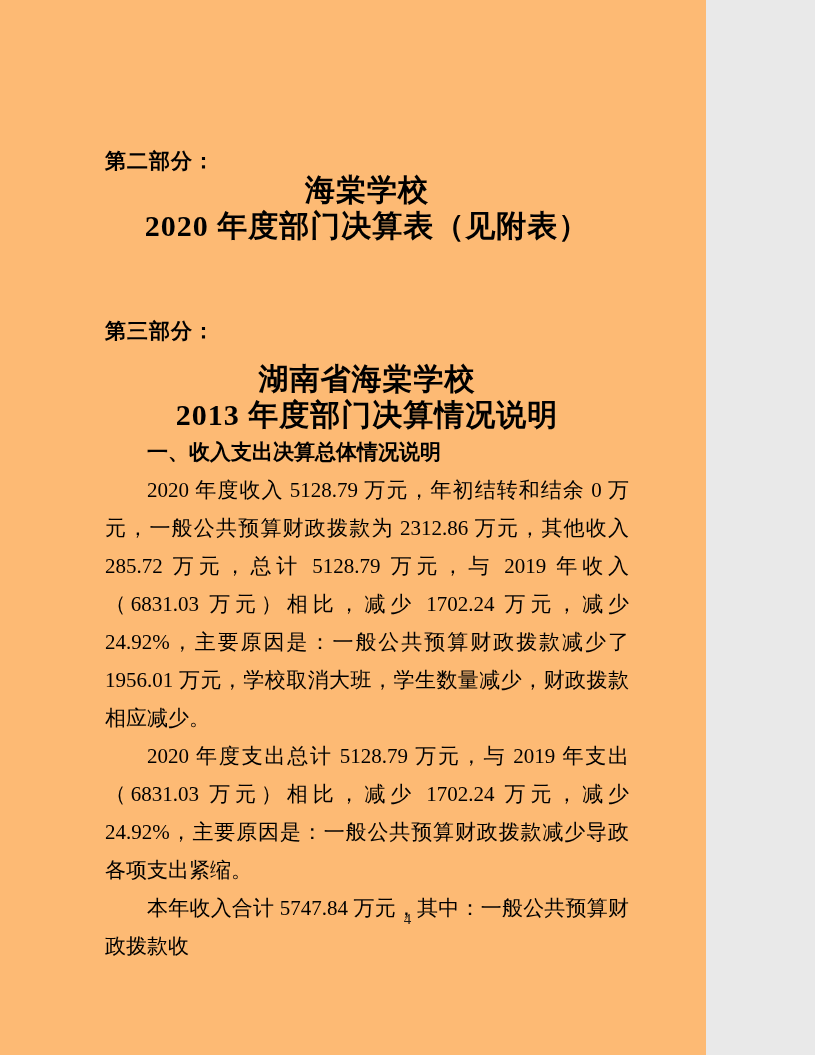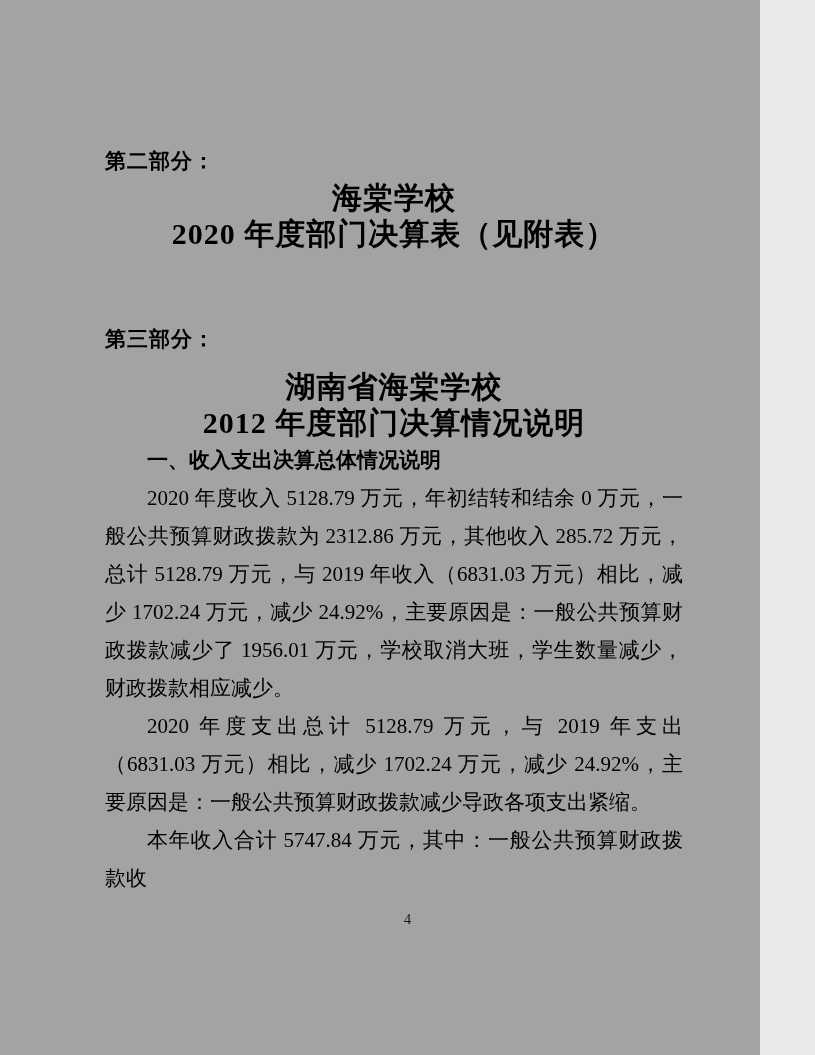--- a/index.html
+++ b/index.html
@@ -1,43 +1,43 @@
 <!DOCTYPE html>
 <html><head>
 <meta charset="utf-8">
 <style>
   * { margin: 0; padding: 0; box-sizing: border-box; }
   html, body { background: #e9e9e9; }
   body { width: 815px; }
   .page {
     position: relative;
-    width: 760px;
+    width: 706px;
     height: 1055px;
-    background: #a3a3a3;
+    background: #fdba74;
     color: #000000;
     overflow: hidden;
     font-family: "Liberation Serif", "DejaVu Serif", serif;
   }
   .content { padding: 150px 77px 0 105px; }
   .part-label {
     font-family: "Liberation Sans", "DejaVu Sans", sans-serif;
     font-weight: 700;
     font-size: 21px;
     line-height: 22px;
     letter-spacing: 1px;
   }
   .doc-title {
     font-family: "Liberation Serif", "DejaVu Serif", serif;
     font-weight: 700;
     font-size: 30px;
     line-height: 36px;
     text-align: center;
     letter-spacing: 1px;
   }
-  .part2-title-first { margin-top: 8px; }
+  .part2-title-first { margin-top: 0; }
   .part3-label { margin-top: 76px; }
   .part3-title-first { margin-top: 19px; }
   .section-heading {
     font-family: "Liberation Sans", "DejaVu Sans", sans-serif;
     font-weight: 700;
     font-size: 21px;
     line-height: 38px;
     text-indent: 2em;
   }
   .section-heading-first { }
@@ -70,21 +70,21 @@
     <div class="part-label">第二部分：</div>
 
     <div class="doc-title part2-title-first">海棠学校</div>
 
     <div class="doc-title">2020 年度部门决算表（见附表）</div>
 
     <div class="part-label part3-label">第三部分：</div>
 
     <div class="doc-title part3-title-first">湖南省海棠学校</div>
 
-    <div class="doc-title">2012 年度部门决算情况说明</div>
+    <div class="doc-title">2013 年度部门决算情况说明</div>
 
     <div class="section-heading section-heading-first">一、收入支出决算总体情况说明</div>
 
     <div class="body-para">2020 年度收入 5128.79 万元，年初结转和结余 0 万元，一般公共预算财政拨款为 2312.86 万元，其他收入 285.72 万元，总计 5128.79 万元，与 2019 年收入（6831.03 万元）相比，减少 1702.24 万元，减少 24.92%，主要原因是：一般公共预算财政拨款减少了 1956.01 万元，学校取消大班，学生数量减少，财政拨款相应减少。</div>
 
     <div class="body-para">2020 年度支出总计 5128.79 万元，与 2019 年支出（6831.03 万元）相比，减少 1702.24 万元，减少 24.92%，主要原因是：一般公共预算财政拨款减少导政各项支出紧缩。</div>
 
 
     <div class="body-para">本年收入合计 5747.84 万元，其中：一般公共预算财政拨款收</div>
 

